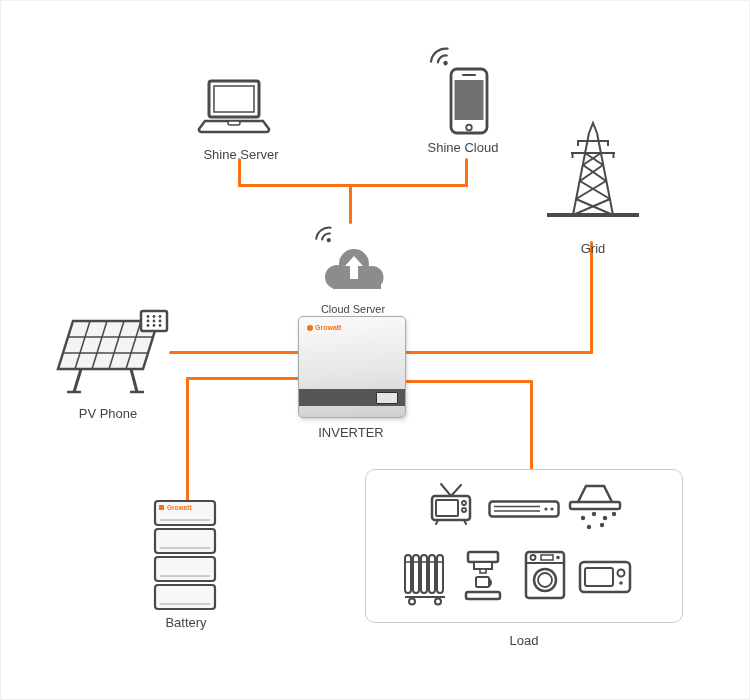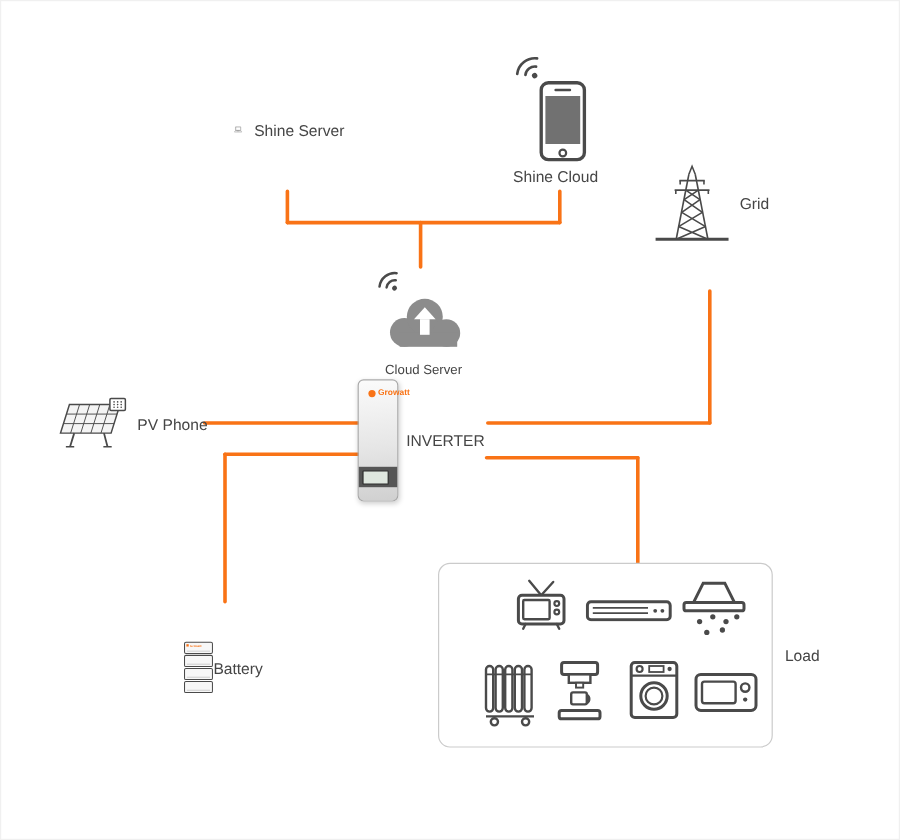--- a/index.html
+++ b/index.html
@@ -1,19 +1,19 @@
 <!DOCTYPE html>
 <html><head>
 <meta charset="utf-8">
 <style>
   html,body{margin:0;padding:0;background:#fff;}
   .canvas{position:relative;width:750px;height:700px;background:#ffffff;
           font-family:"Liberation Sans",sans-serif;overflow:hidden;border:1px solid #f0f0f0;box-sizing:border-box;}
   .wire{position:absolute;background:#F97316;border-radius:2px;}
-  .node{position:absolute;display:flex;flex-direction:row;align-items:center;}
+  .node{position:absolute;display:flex;flex-direction:column;}
   .node .label{font-size:13px;color:#454545;white-space:nowrap;text-align:center;}
   .abswrap{position:absolute;}
   svg{display:block;}
   
   .inverter-box{position:relative;width:106px;height:100px;border:1px solid #a9a9a9;border-radius:5px;
     background:linear-gradient(175deg,#fbfbfb,#e6e6e6 55%,#d0d0d0);box-shadow:1px 2px 4px rgba(0,0,0,.18);}
   .inv-logo{position:absolute;top:7px;left:8px;display:flex;align-items:center;gap:2px;
     font-size:7px;font-weight:bold;color:#F97316;}
   .inv-logo-dot{width:6px;height:6px;border-radius:50%;background:#F97316;}
   .inv-band{position:absolute;left:0;right:0;top:72px;height:17px;background:#565656;
@@ -58,21 +58,21 @@
     </svg>
     <svg width="40" height="68" viewBox="0 0 40 68" fill="none" stroke="#4a4a4a" style="position:absolute;left:34px;top:24px">
       <rect x="2" y="2" width="36" height="64" rx="6" stroke-width="2.8" fill="#fff"></rect>
       <rect x="5.5" y="13" width="29" height="40" fill="#717171" stroke="none"></rect>
       <line x1="14" y1="8" x2="26" y2="8" stroke-width="2" stroke-linecap="round"></line>
       <circle cx="20" cy="60.5" r="2.8" stroke-width="1.8" fill="#fff"></circle>
     </svg>
     <div class="label" style="position:absolute;bottom:0;width:100%;font-size:13px;color:#454545;text-align:center">Shine Cloud</div>
   </div>
 
-  <div class="node" style="left:544px;top:118px;width:96px;gap:8px">
+  <div class="node" style="left:544px;top:118px;width:96px;gap:22px">
     <svg width="96" height="100" viewBox="0 0 96 100" fill="none" stroke="#4a4a4a" stroke-width="2">
       <line x1="2" y1="96" x2="94" y2="96" stroke-width="4"></line>
       <path d="M28 96 L44 14"></path>
       <path d="M68 96 L52 14"></path>
       <path d="M44 14 L48 4 L52 14"></path>
       <line x1="32" y1="22" x2="64" y2="22"></line>
       <line x1="33" y1="22" x2="33" y2="27"></line>
       <line x1="63" y1="22" x2="63" y2="27"></line>
       <line x1="26" y1="34" x2="70" y2="34"></line>
       <line x1="27.5" y1="34" x2="27.5" y2="39"></line>

